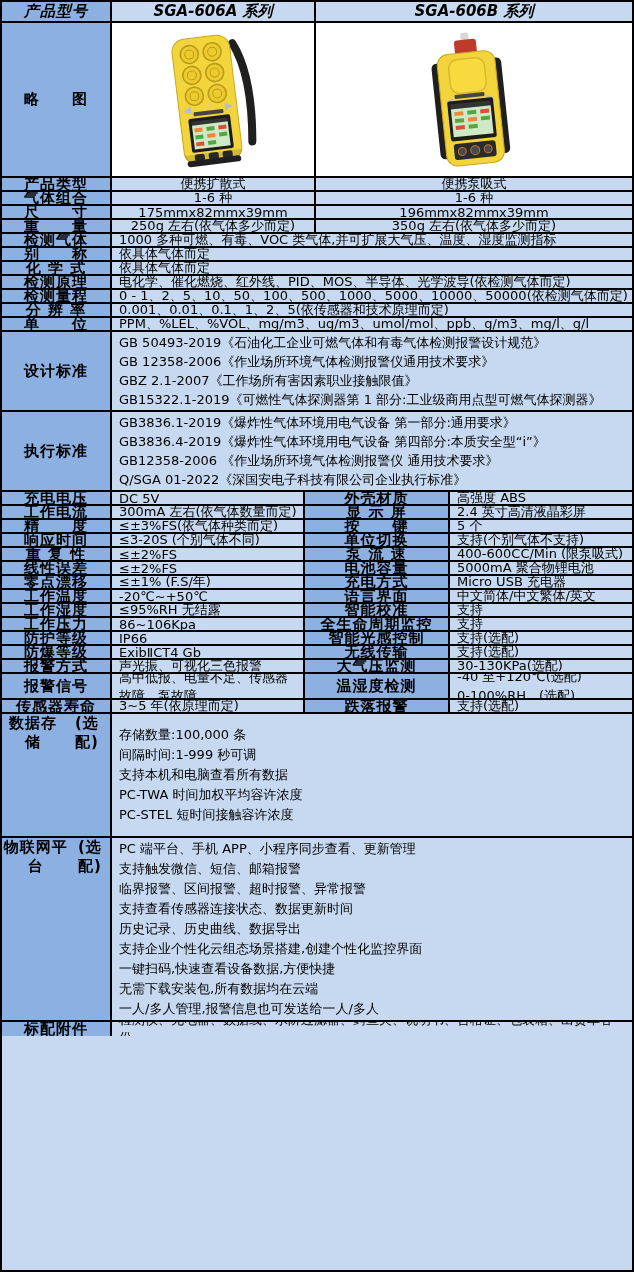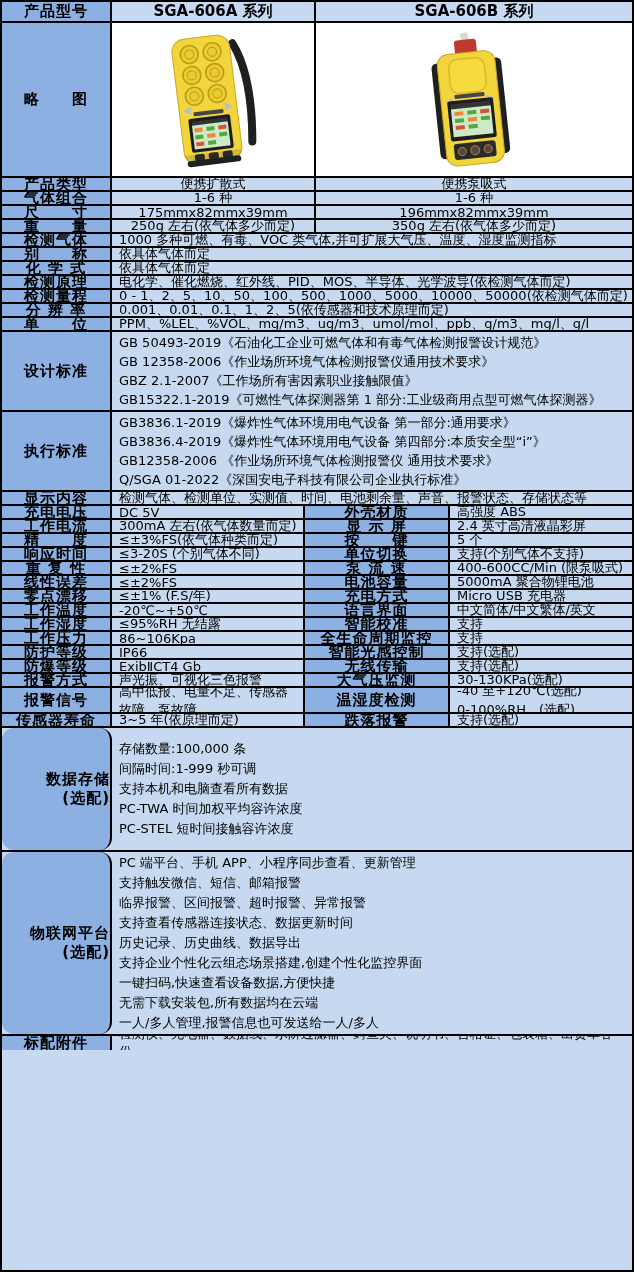--- a/index.html
+++ b/index.html
@@ -11,31 +11,31 @@
   }
   .r{display:flex;border-bottom:2px solid #000;box-sizing:border-box;flex:0 0 auto;}
   .r:last-child{border-bottom:none;}
   .c{box-sizing:border-box;border-right:2px solid #000;display:flex;align-items:center;overflow:hidden;}
   .c:last-child{border-right:none;}
   .lab{background:#8CB0E1;justify-content:center;font-weight:700;font-size:15px;letter-spacing:1px;text-align:center;}
   .val{background:#C6D9F1;font-size:13px;padding:0 4px 0 7px;}
   .ctr{justify-content:center;padding:0;}
   .img{background:#FFFFFF;justify-content:center;padding:0;}
   .colm{flex-direction:column;justify-content:center;align-items:flex-start;}
-  .colc{flex-direction:column;justify-content:center;align-items:flex-end;border-radius:12px;}
+  .colc{justify-content:center;align-items:flex-start;}
   .ln{line-height:19px;white-space:nowrap;text-align:center;}
   .ln20{line-height:20px;white-space:nowrap;}
   .w1{width:110px;flex:0 0 110px;}
   .wa{width:204px;flex:0 0 204px;}
   .wb{flex:1;}
   .wv1{width:193px;flex:0 0 193px;}
   .wl2{width:145px;flex:0 0 145px;}
   .wv2{flex:1;}
   .wfull{flex:1;}
-  .h21{height:21px;}  .h22{height:14px;}  .h42{height:26px;}
+  .h21{height:21px;font-style:italic;}  .h22{height:14px;}  .h42{height:26px;}
   .h80{height:80px;}  .h124{height:124px;} .h143{height:155px;} .h184{height:184px;}
   .hdr{font-weight:700;font-size:15px;}
   .wrap2{white-space:normal;line-height:18px;padding-top:1px;}
 </style>
 </head>
 <body>
 
 <div class="tbl">
 
   <div class="r h21">
@@ -184,24 +184,20 @@
   <div class="r h80">
     <div class="c lab w1">执行标准</div>
     <div class="c val colm wfull">
       <div class="ln">GB3836.1-2019《爆炸性气体环境用电气设备 第一部分:通用要求》</div>
       <div class="ln">GB3836.4-2019《爆炸性气体环境用电气设备 第四部分:本质安全型“i”》</div>
       <div class="ln">GB12358-2006 《作业场所环境气体检测报警仪 通用技术要求》</div>
       <div class="ln">Q/SGA 01-2022《深国安电子科技有限公司企业执行标准》</div>
     </div>
   </div>
 
-  <div class="r h22">
-    <div class="c lab w1">显示内容</div>
-    <div class="c val wfull">检测气体、检测单位、实测值、时间、电池剩余量、声音、报警状态、存储状态等</div>
-  </div>
 
   <div class="r h22">
     <div class="c lab w1">充电电压</div>
     <div class="c val wv1">DC 5V</div>
     <div class="c lab wl2">外壳材质</div>
     <div class="c val wv2">高强度 ABS</div>
   </div>
   <div class="r h22">
     <div class="c lab w1">工作电流</div>
     <div class="c val wv1">300mA 左右(依气体数量而定)</div>

